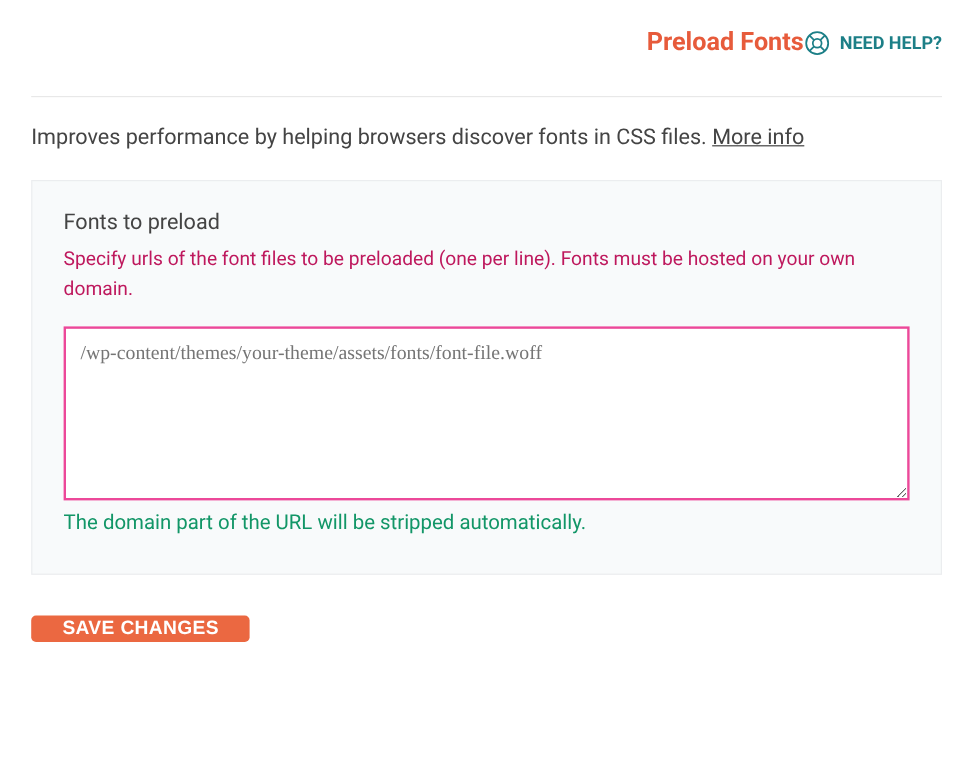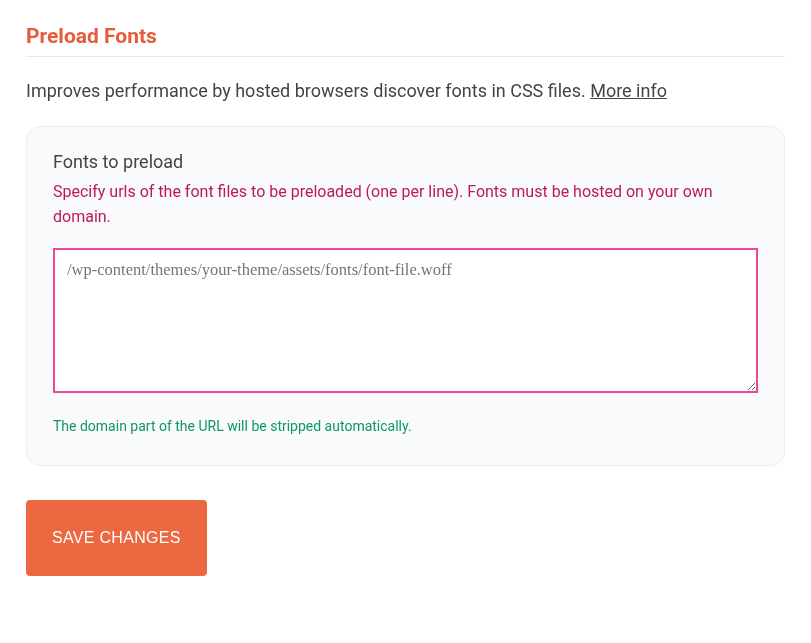--- a/index.html
+++ b/index.html
@@ -9,23 +9,23 @@
     }
     body {
       font-family: -apple-system, BlinkMacSystemFont, "Segoe UI", Roboto, Helvetica, Arial, sans-serif;
       background: #ffffff;
       padding: 24px 26px;
       width: 811px;
       color: #444;
     }
     .header-row {
       display: flex;
-      justify-content: flex-start;
+      justify-content: flex-end;
       align-items: center;
-      padding-bottom: 8px;
+      padding-bottom: 32px;
       border-bottom: 1px solid #e8e8e8;
     }
     .section-title {
       font-size: 21px;
       font-weight: 700;
       color: #e75b3b;
     }
     .help-link {
       display: flex;
       align-items: center;
@@ -46,21 +46,21 @@
     }
     .more-info {
       text-decoration: underline;
       cursor: pointer;
       color: #444;
     }
     .panel {
       margin-top: 22px;
       background: #f8fafb;
       border: 1px solid #ebedef;
-      border-radius: 14px;
+      border-radius: 0;
       padding: 24px 26px 28px 26px;
     }
     .field-label {
       font-size: 18px;
       color: #444;
       margin-bottom: 8px;
       font-weight: 400;
     }
     .field-help {
       font-size: 16px;
@@ -74,49 +74,62 @@
       border: 2px solid #ec4899;
       background: #ffffff;
       font-family: Georgia, "Times New Roman", serif;
       font-size: 16.5px;
       color: #555;
       padding: 10px 12px;
       resize: both;
       outline: none;
     }
     .hint {
-      margin-top: 18px;
-      font-size: 14px;
+      margin-top: 2px;
+      font-size: 17px;
       color: #129667;
       line-height: 1.6;
     }
     .save-button {
       margin-top: 34px;
       background: #eb6841;
       color: #ffffff;
       font-size: 16px;
-      font-weight: 400;
+      font-weight: 700;
       border: none;
-      padding: 29px 26px;
+      padding: 2px 26px;
       border-radius: 4px;
       cursor: pointer;
       letter-spacing: 0.3px;
     }
   </style>
 </head>
 <body>
 
 
 
 <div class="header-row">
   <div class="section-title">Preload Fonts</div>
+  <div class="help-link">
+    <span class="help-icon">
+      <svg width="22" height="22" viewBox="0 0 24 24" fill="none" stroke="#1c7f87" stroke-width="1.6">
+        <circle cx="12" cy="12" r="10"></circle>
+        <circle cx="12" cy="12" r="4"></circle>
+        <line x1="4.9" y1="4.9" x2="9.2" y2="9.2"></line>
+        <line x1="14.8" y1="14.8" x2="19.1" y2="19.1"></line>
+        <line x1="14.8" y1="9.2" x2="19.1" y2="4.9"></line>
+        <line x1="4.9" y1="19.1" x2="9.2" y2="14.8"></line>
+      </svg>
+    </span>
+    <span>NEED HELP?</span>
+  </div>
 </div>
 
 <p class="description">
-  <span>Improves performance by hosted browsers discover fonts in CSS files. </span><span class="more-info">More info</span>
+  <span>Improves performance by helping browsers discover fonts in CSS files. </span><span class="more-info">More info</span>
 </p>
 
 <div class="panel">
   <div class="field-label">Fonts to preload</div>
   <div class="field-help">Specify urls of the font files to be preloaded (one per line). Fonts must be hosted on your own domain.</div>
   <textarea class="textarea" placeholder="/wp-content/themes/your-theme/assets/fonts/font-file.woff" style=""></textarea>
   <div class="hint">
     <div>The domain part of the URL will be stripped automatically.</div>
   </div>
 </div>

